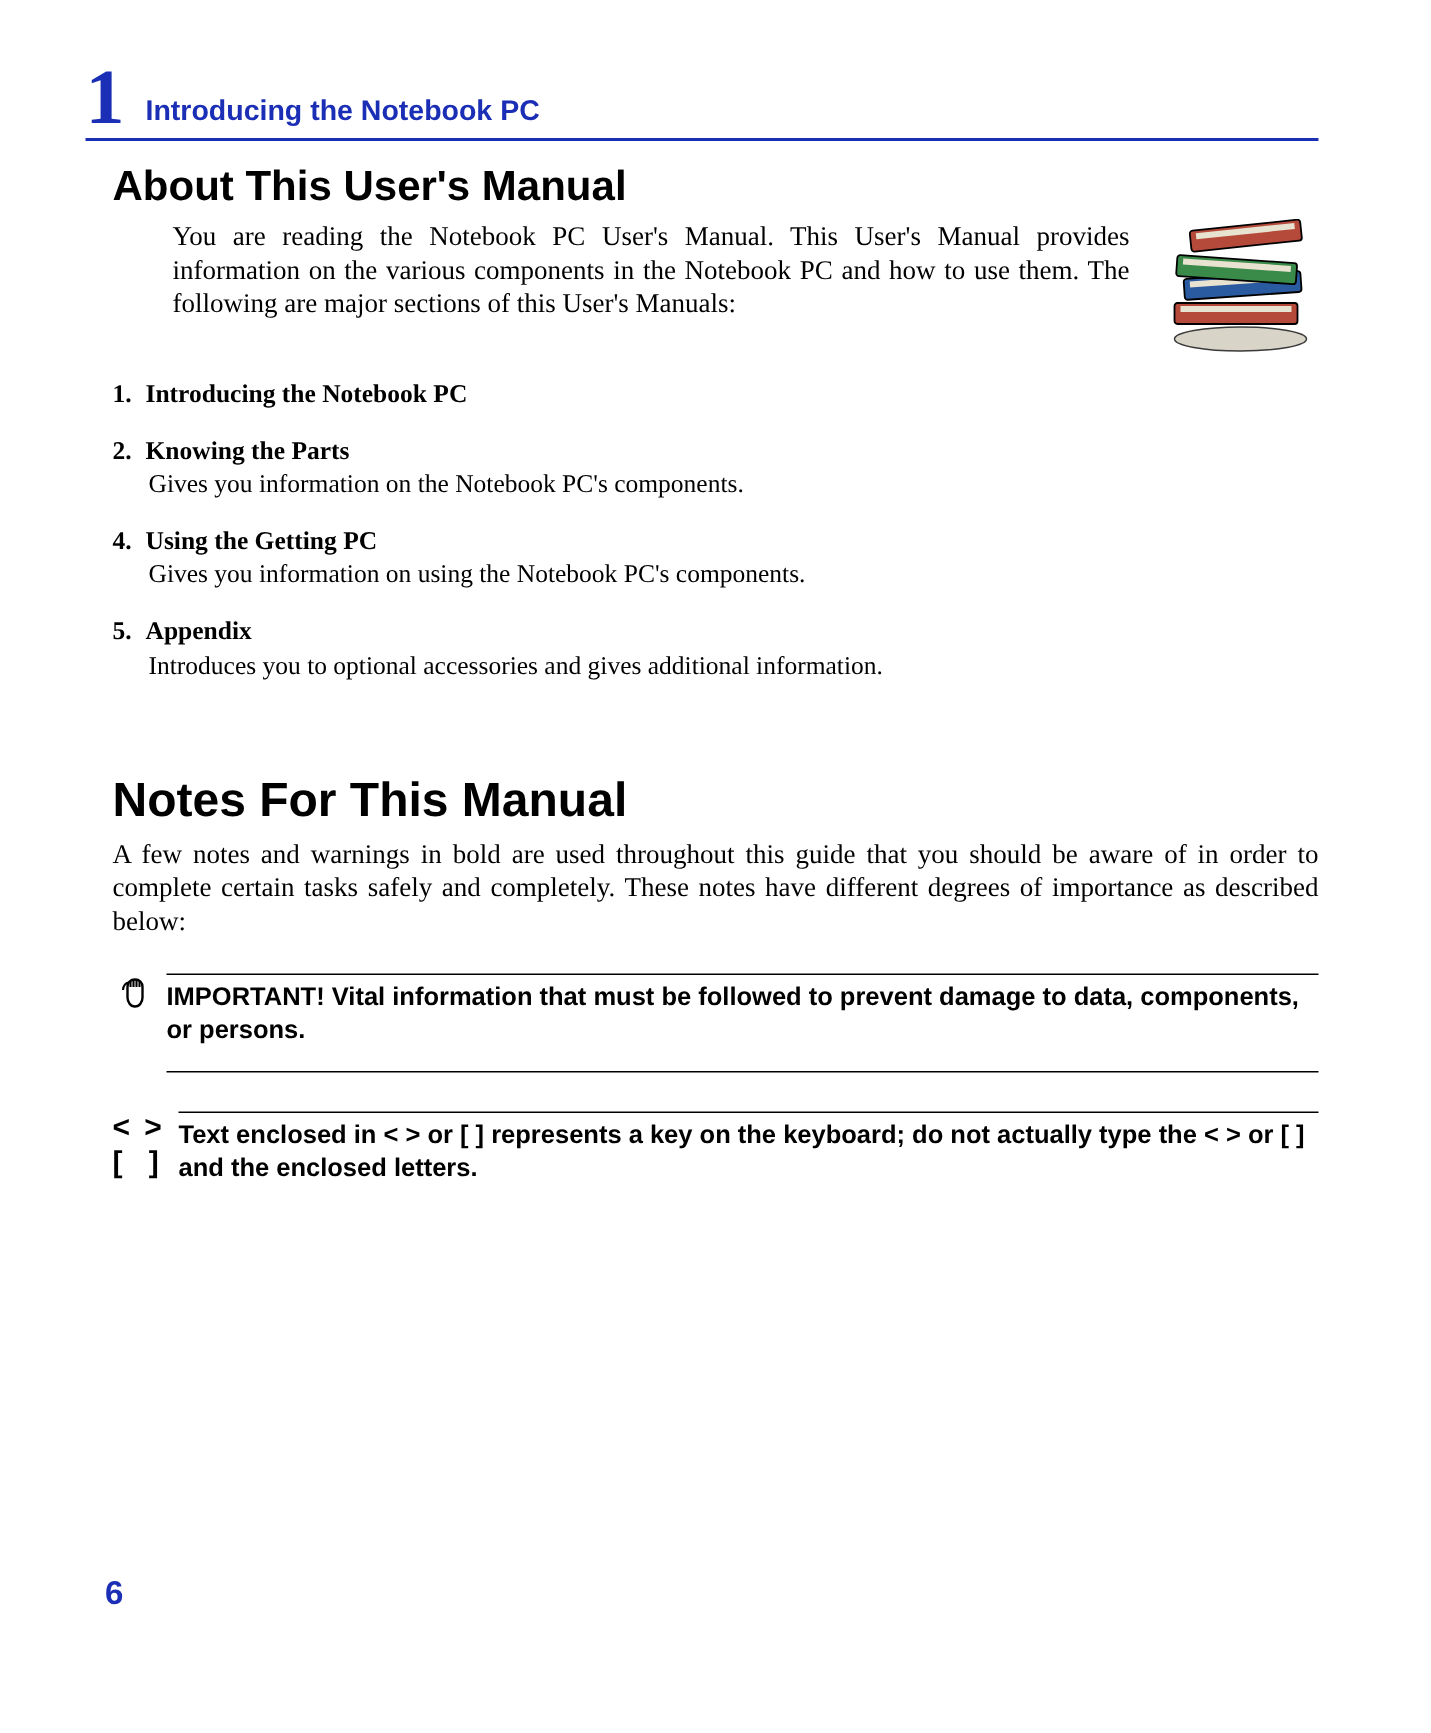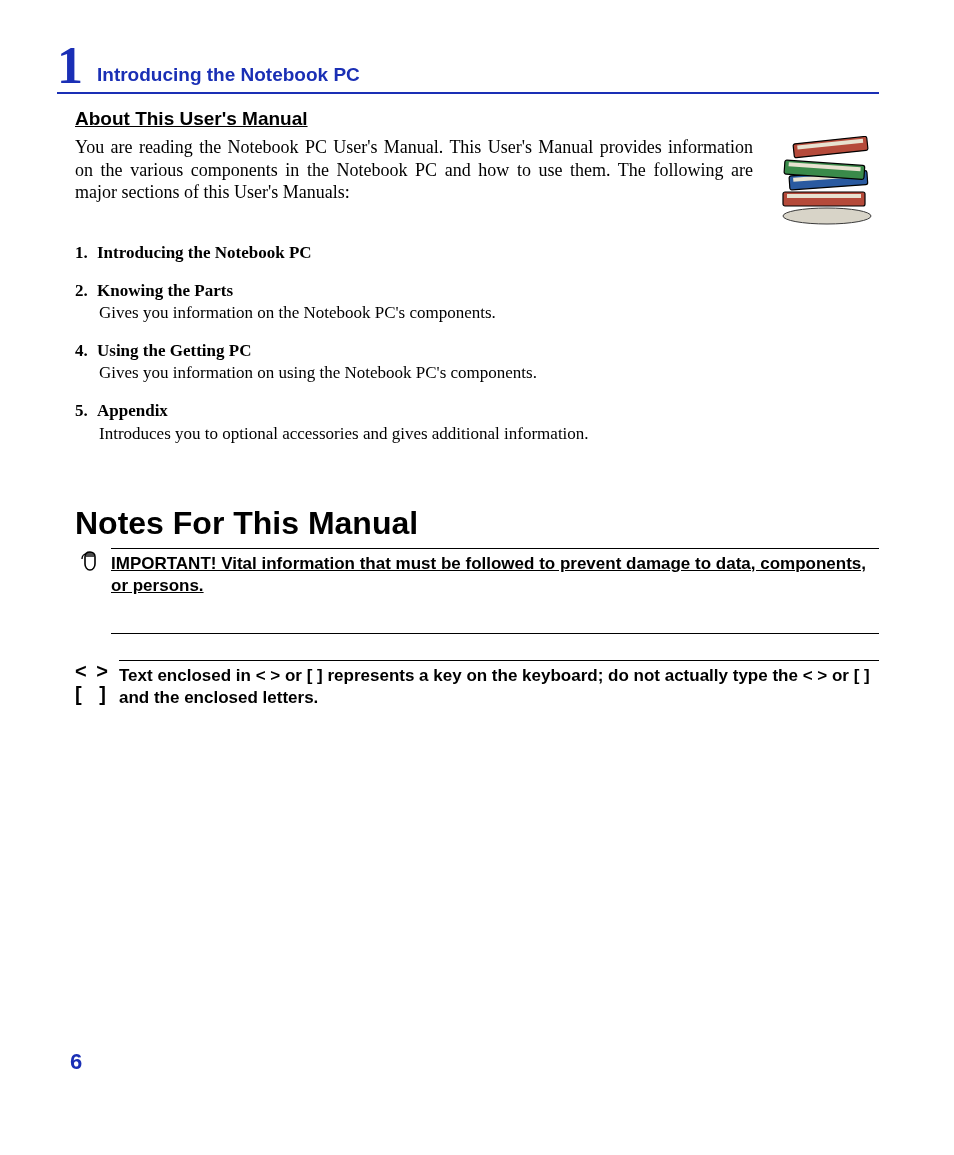--- a/index.html
+++ b/index.html
@@ -37,40 +37,40 @@
   .chapter-title {
     font-family: Helvetica, Arial, sans-serif;
     font-weight: bold;
     font-size: 19px;
     color: #1a2fb5;
     padding-bottom: 6px;
   }
   .h1 {
     font-family: Helvetica, Arial, sans-serif;
     font-weight: bold;
-    font-size: 19px;
+    font-size: 28px;
     margin: 8px 0 6px 0;
-    text-decoration: underline;
   }
   .h2 {
     font-family: Helvetica, Arial, sans-serif;
     font-weight: bold;
     font-size: 32px;
     margin: 60px 0 6px 0;
   }
   .intro-block {
     display: flex;
     align-items: flex-start;
   }
   .intro-text {
     flex: 1;
     font-size: 18px;
     line-height: 1.25;
     text-align: justify;
     margin-right: 16px;
+    margin-left: 40px;
   }
   .books-icon {
     width: 110px;
     height: 90px;
     flex-shrink: 0;
   }
   .sec-list {
     margin-top: 16px;
   }
   .sec-item {
@@ -116,22 +116,21 @@
     border-top: 1.5px solid #000;
     border-bottom: 1.5px solid #000;
     padding: 4px 0 40px 0;
     font-family: Helvetica, Arial, sans-serif;
     font-weight: bold;
     font-size: 17px;
     line-height: 1.3;
     margin-left: 6px;
   }
   .note-block.tight .note-body {
-    padding-bottom: 36px;
-    text-decoration: underline;
+    padding-bottom: 16px;
   }
   .keynote .note-body {
     border-top: 1.5px solid #000;
     border-bottom: none;
     padding-bottom: 4px;
   }
   .key-symbols {
     font-family: Helvetica, Arial, sans-serif;
     font-weight: bold;
     font-size: 20px;
@@ -204,20 +203,21 @@
       <span class="sec-num">4.</span><span class="num-title">Using the Getting PC</span>
       <span class="desc">Gives you information on using the Notebook PC's components.</span>
     </div>
     <div class="sec-item">
       <span class="sec-num">5.</span><span class="num-title">Appendix</span>
       <span class="desc">Introduces you to optional accessories and gives additional information.</span>
     </div>
   </div>
 
   <div class="h2">Notes For This Manual</div>
+  <div class="notes-intro">A few notes and warnings in bold are used throughout this guide that you should be aware of in order to complete certain tasks safely and completely. These notes have different degrees of importance as described below:</div>
 
 
 
   <div class="note-block tight">
     <div class="note-icon">
       <svg width="24" height="28" viewBox="0 0 24 28">
         <path d="M12 2 C9 2 7 4 7 7 L7 14 C7 17 9 20 12 20 C15 20 17 17 17 14 L17 7 C17 4 15 2 12 2 Z" fill="none" stroke="#000" stroke-width="1.6"></path>
         <path d="M9 7 L9 3 M11 7 L11 2 M13 7 L13 2 M15 7 L15 3" stroke="#000" stroke-width="1.4"></path>
         <path d="M4 9 C4 6 6 4 8 4" fill="none" stroke="#000" stroke-width="1.4"></path>
       </svg>

